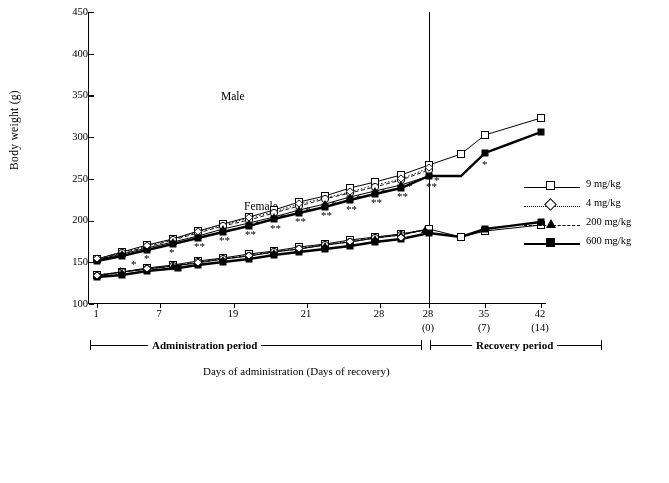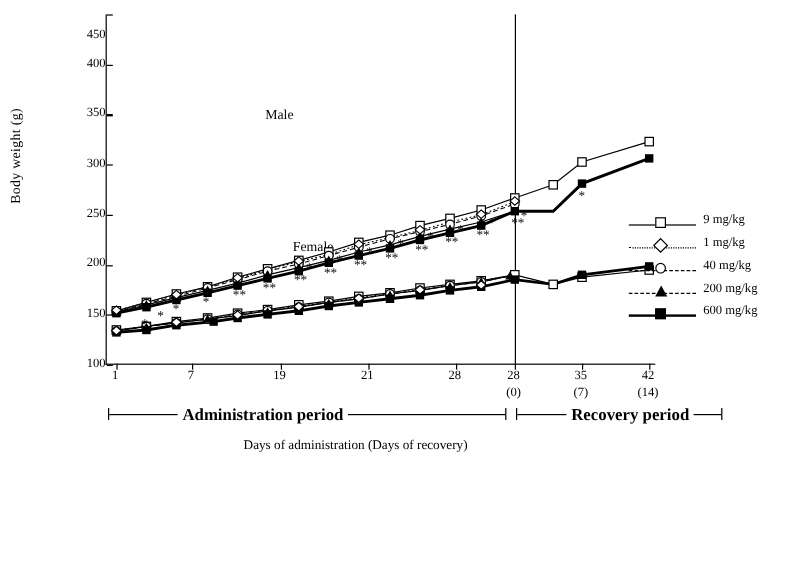--- a/index.html
+++ b/index.html
@@ -126,21 +126,21 @@
     border-right:1.2px solid #000;
   }
   .bracket:after {
     content:"";
     position:absolute;
     left:0; right:0; top:50%;
     border-top:1.2px solid #000;
   }
   .bracket-label {
     position:absolute;
-    font-size:14px;
+    font-size:11px;
     font-weight:bold;
     background:#fff;
     padding:0 4px;
     white-space:nowrap;
   }
   .xaxis-title {
     position:absolute;
     font-size:11px;
     font-weight:normal;
     white-space:nowrap;
@@ -171,21 +171,21 @@
   svg { position:absolute; left:0; top:0; overflow:visible; }
 </style>
 </head>
 <body>
 
 <div id="root">
 
   <div class="ytitle">Body weight (g)</div>
 
   <div>
-    <div class="ylab" style="top:12px;  right:581px;margin-top:18px;">450</div>
+    <div class="ylab" style="top:12px;  right:581px;">450</div>
     <div class="ylab" style="top:54px;  right:581px;">400</div>
     <div class="ylab" style="top:95px;  right:581px;">350</div>
     <div class="ylab" style="top:137px; right:581px;">300</div>
     <div class="ylab" style="top:179px; right:581px;">250</div>
     <div class="ylab" style="top:220px; right:581px;">200</div>
     <div class="ylab" style="top:262px; right:581px;">150</div>
     <div class="ylab" style="top:304px; right:581px;">100</div>
   </div>
 
   <div class="plot-area">
@@ -451,26 +451,21 @@
 
   <div class="legend">
     <div class="legend-row">
       <div class="legend-line"></div>
       <div class="legend-mk"></div>
       <div class="legend-text">9 mg/kg</div>
     </div>
     <div class="legend-row">
       <div class="legend-line dot"></div>
       <div class="legend-mk" style="transform:rotate(45deg);"></div>
-      <div class="legend-text">1 mg/kg</div>
-    </div>
-    <div class="legend-row">
-      <div class="legend-line dash"></div>
-      <div class="legend-mk circ"></div>
-      <div class="legend-text">40 mg/kg</div>
+      <div class="legend-text">4 mg/kg</div>
     </div>
     <div class="legend-row">
       <div class="legend-line dash"></div>
       <div class="legend-mk tri"></div>
       <div class="legend-text">200 mg/kg</div>
     </div>
     <div class="legend-row">
       <div class="legend-line thick"></div>
       <div class="legend-mk fill"></div>
       <div class="legend-text">600 mg/kg</div>

